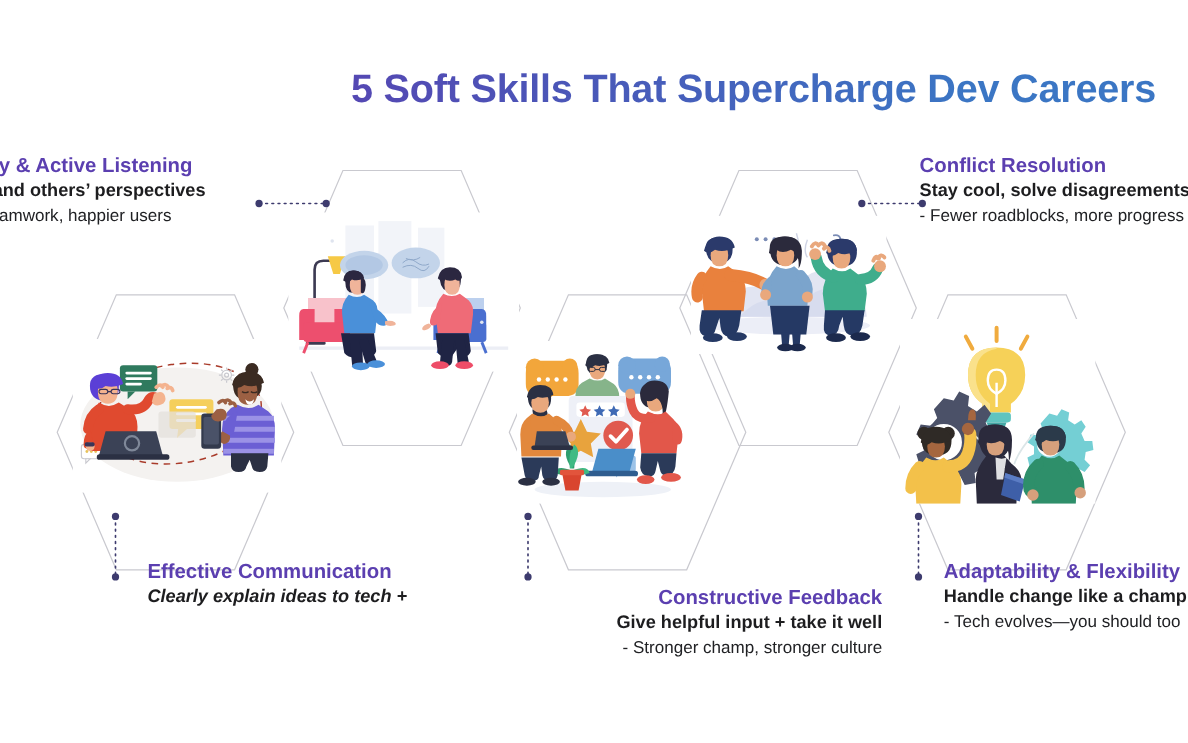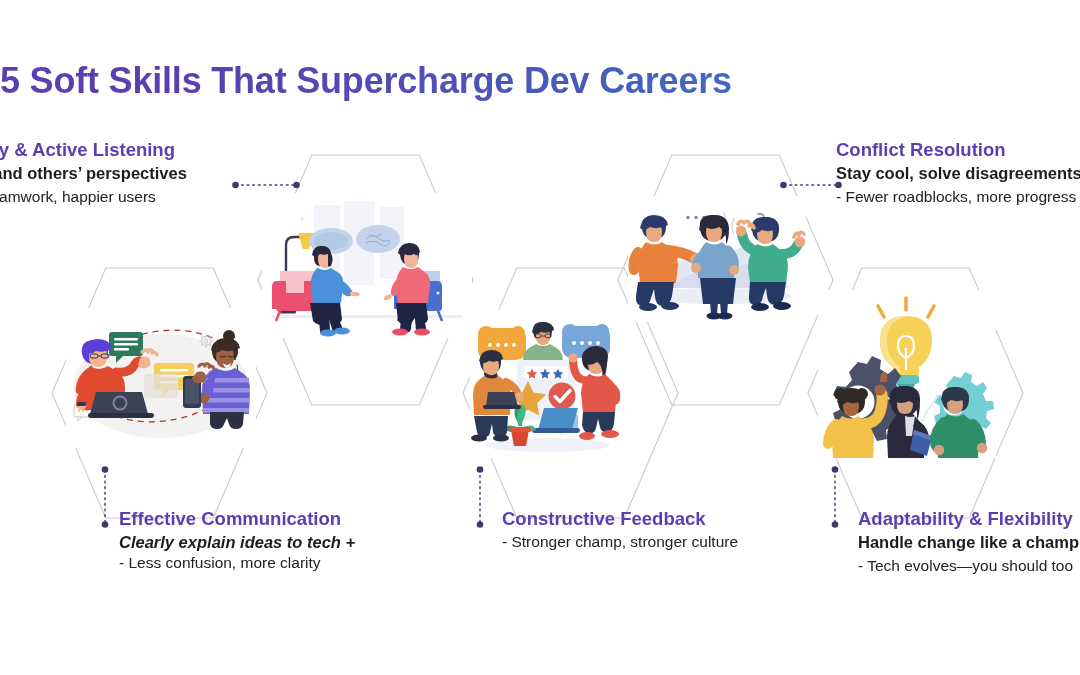--- a/index.html
+++ b/index.html
@@ -5,21 +5,21 @@
   html,body{margin:0;padding:0;}
   body{
     width:1080px;height:675px;background:#ffffff;overflow:hidden;
     font-family:"Liberation Sans","DejaVu Sans",sans-serif;
     position:relative;
   }
   #stage{position:absolute;left:0;top:0;width:1080px;height:675px;overflow:hidden;}
 
   
   .title{
-    position:absolute;left:0;top:36px;width:1051px;text-align:left;
+    position:absolute;left:0;top:36px;width:1051px;text-align:right;
     font-size:36px;font-weight:bold;letter-spacing:-0.2px;
     background:linear-gradient(90deg,#5B3FB0 0%,#5B3FB0 18%,#4A57B8 50%,#3B76C4 84%,#3B76C4 100%);
     -webkit-background-clip:text;background-clip:text;
     -webkit-text-fill-color:transparent;color:transparent;
     white-space:nowrap;
   }
 
   
   .hexlayer{position:absolute;left:0;top:0;width:1080px;height:675px;}
   .hex{position:absolute;}
@@ -528,28 +528,28 @@
     <p class="b-main nowrap">Understand others’ perspectives</p>
     <p class="b-sub">- Better teamwork, happier users</p>
   </div>
 
   <div class="block" style="left:836px;top:139px;width:330px;">
     <p class="b-title">Conflict Resolution</p>
     <p class="b-main nowrap">Stay cool, solve disagreements</p>
     <p class="b-sub">- Fewer roadblocks, more progress</p>
   </div>
 
-  <div class="block" style="left:119px;top:508px;width:300px;">
+  <div class="block" style="left:134px;top:508px;width:300px;">
     <p class="b-title">Effective Communication</p>
     <p class="b-main" style="margin-bottom:0;font-style:italic;">Clearly explain ideas to tech +</p>
-    <p class="b-sub">- Less confusion, more clarity</p>
-  </div>
-
-  <div class="block" style="left:502px;top:508px;width:300px;">
+  </div>
+
+  <div class="block" style="left:502px;top:532px;width:300px;text-align:right;">
     <p class="b-title">Constructive Feedback</p>
+    <p class="b-main nowrap">Give helpful input + take it well</p>
     <p class="b-sub">- Stronger champ, stronger culture</p>
   </div>
 
   <div class="block" style="left:858px;top:508px;width:320px;">
     <p class="b-title">Adaptability &amp; Flexibility</p>
     <p class="b-main nowrap">Handle change like a champ</p>
     <p class="b-sub">- Tech evolves—you should too</p>
   </div>
 
 </div>

